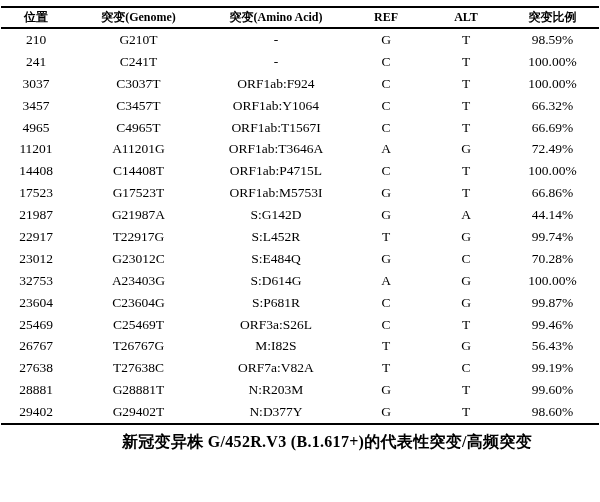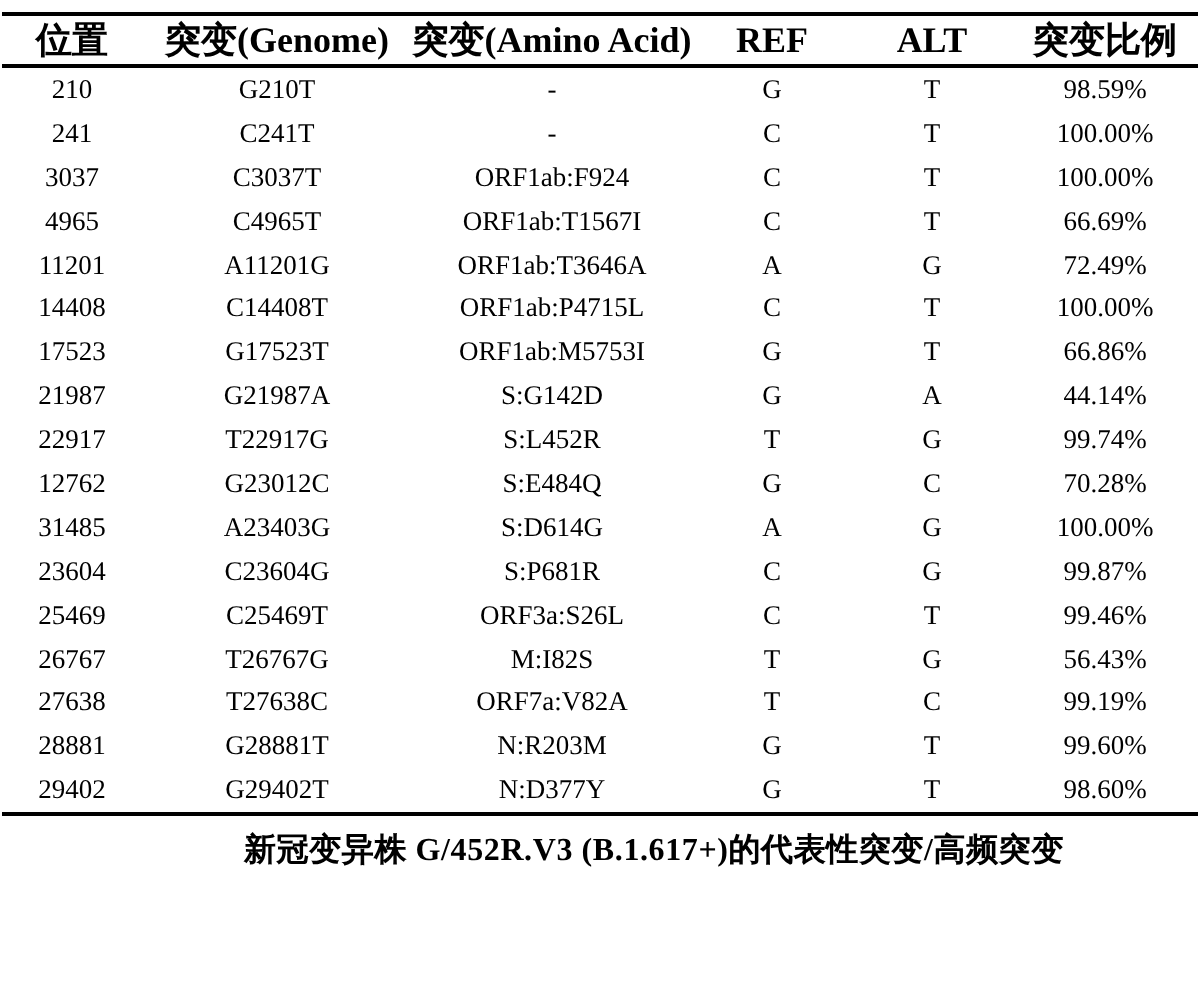--- a/index.html
+++ b/index.html
@@ -21,21 +21,21 @@
   table.mut-table {
     width: 598px;
     margin-left: 1px;
     border-collapse: collapse;
     table-layout: fixed;
     border-top: 2.5px solid #000000;
     border-bottom: 2.5px solid #000000;
   }
   table.mut-table thead th {
     font-weight: bold;
-    font-size: 18px;
+    font-size: 12px;
     height: 19px;
     padding: 0;
     text-align: center;
     vertical-align: middle;
     border-bottom: 2px solid #000000;
     white-space: nowrap;
   }
   table.mut-table tbody td {
     font-size: 13.5px;
     height: 21.9px;
@@ -97,20 +97,28 @@
         </tr>
         <tr>
           <td>3037</td>
           <td>C3037T</td>
           <td>ORF1ab:F924</td>
           <td>C</td>
           <td>T</td>
           <td>100.00%</td>
         </tr>
         <tr>
+          <td>3457</td>
+          <td>C3457T</td>
+          <td>ORF1ab:Y1064</td>
+          <td>C</td>
+          <td>T</td>
+          <td>66.32%</td>
+        </tr>
+        <tr>
           <td>4965</td>
           <td>C4965T</td>
           <td>ORF1ab:T1567I</td>
           <td>C</td>
           <td>T</td>
           <td>66.69%</td>
         </tr>
         <tr>
           <td>11201</td>
           <td>A11201G</td>
@@ -145,29 +153,29 @@
         </tr>
         <tr>
           <td>22917</td>
           <td>T22917G</td>
           <td>S:L452R</td>
           <td>T</td>
           <td>G</td>
           <td>99.74%</td>
         </tr>
         <tr>
-          <td>12762</td>
+          <td>23012</td>
           <td>G23012C</td>
           <td>S:E484Q</td>
           <td>G</td>
           <td>C</td>
           <td>70.28%</td>
         </tr>
         <tr>
-          <td>31485</td>
+          <td>32753</td>
           <td>A23403G</td>
           <td>S:D614G</td>
           <td>A</td>
           <td>G</td>
           <td>100.00%</td>
         </tr>
         <tr>
           <td>23604</td>
           <td>C23604G</td>
           <td>S:P681R</td>

